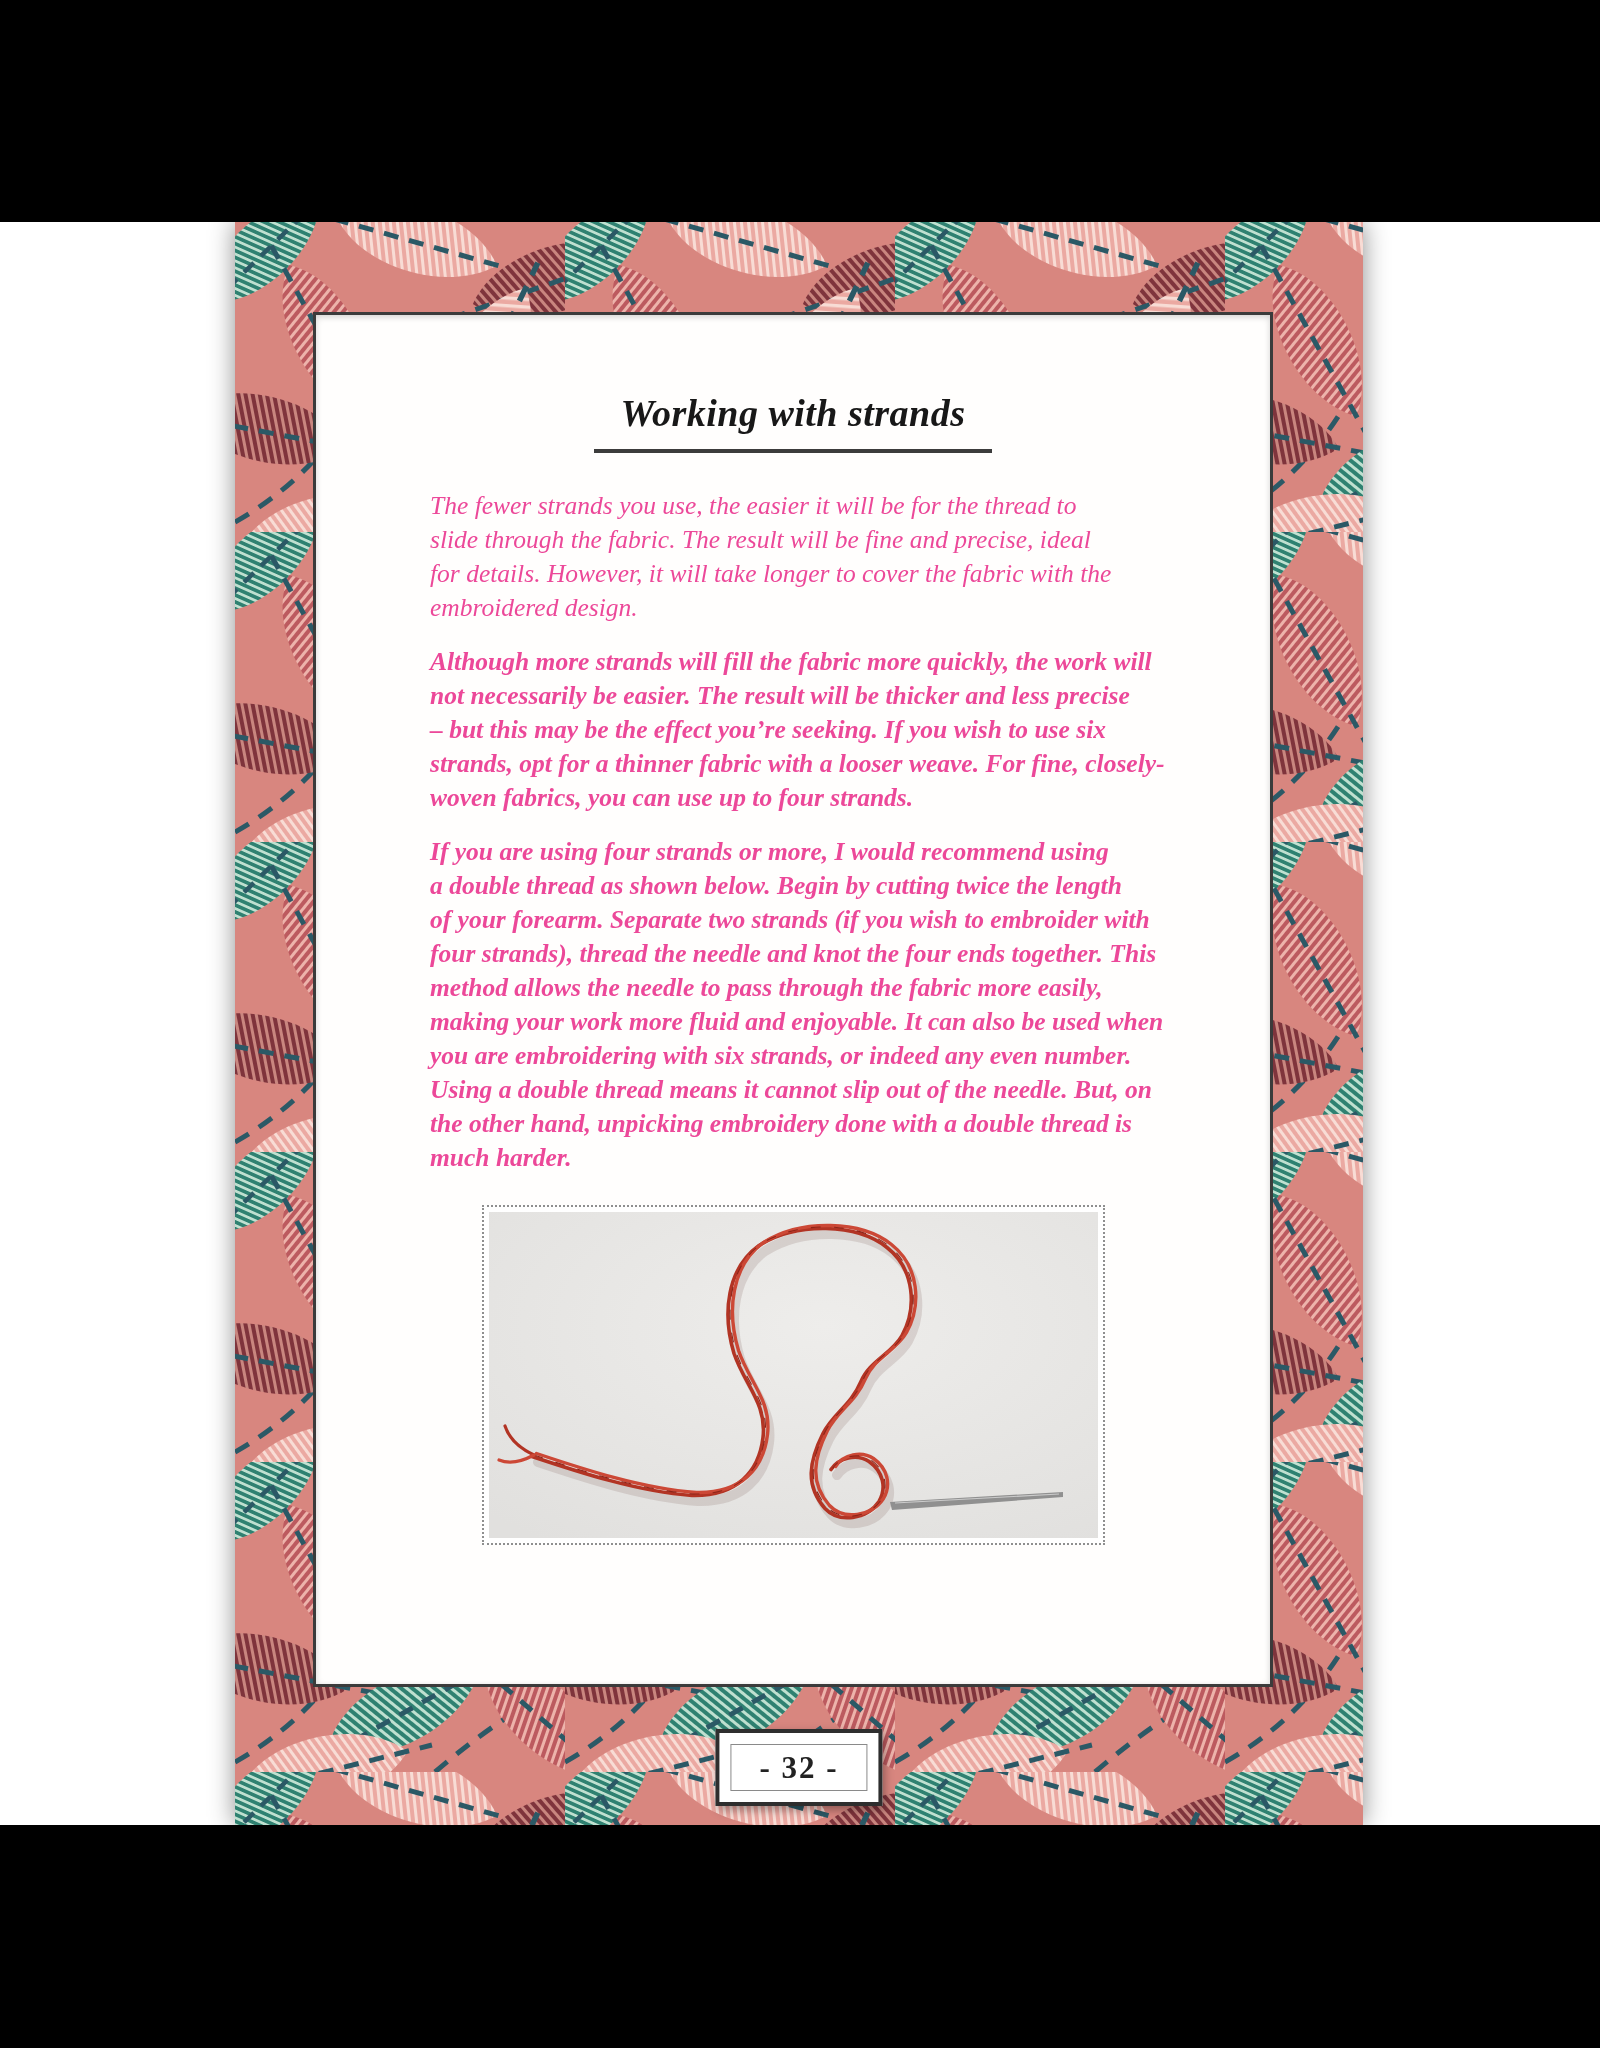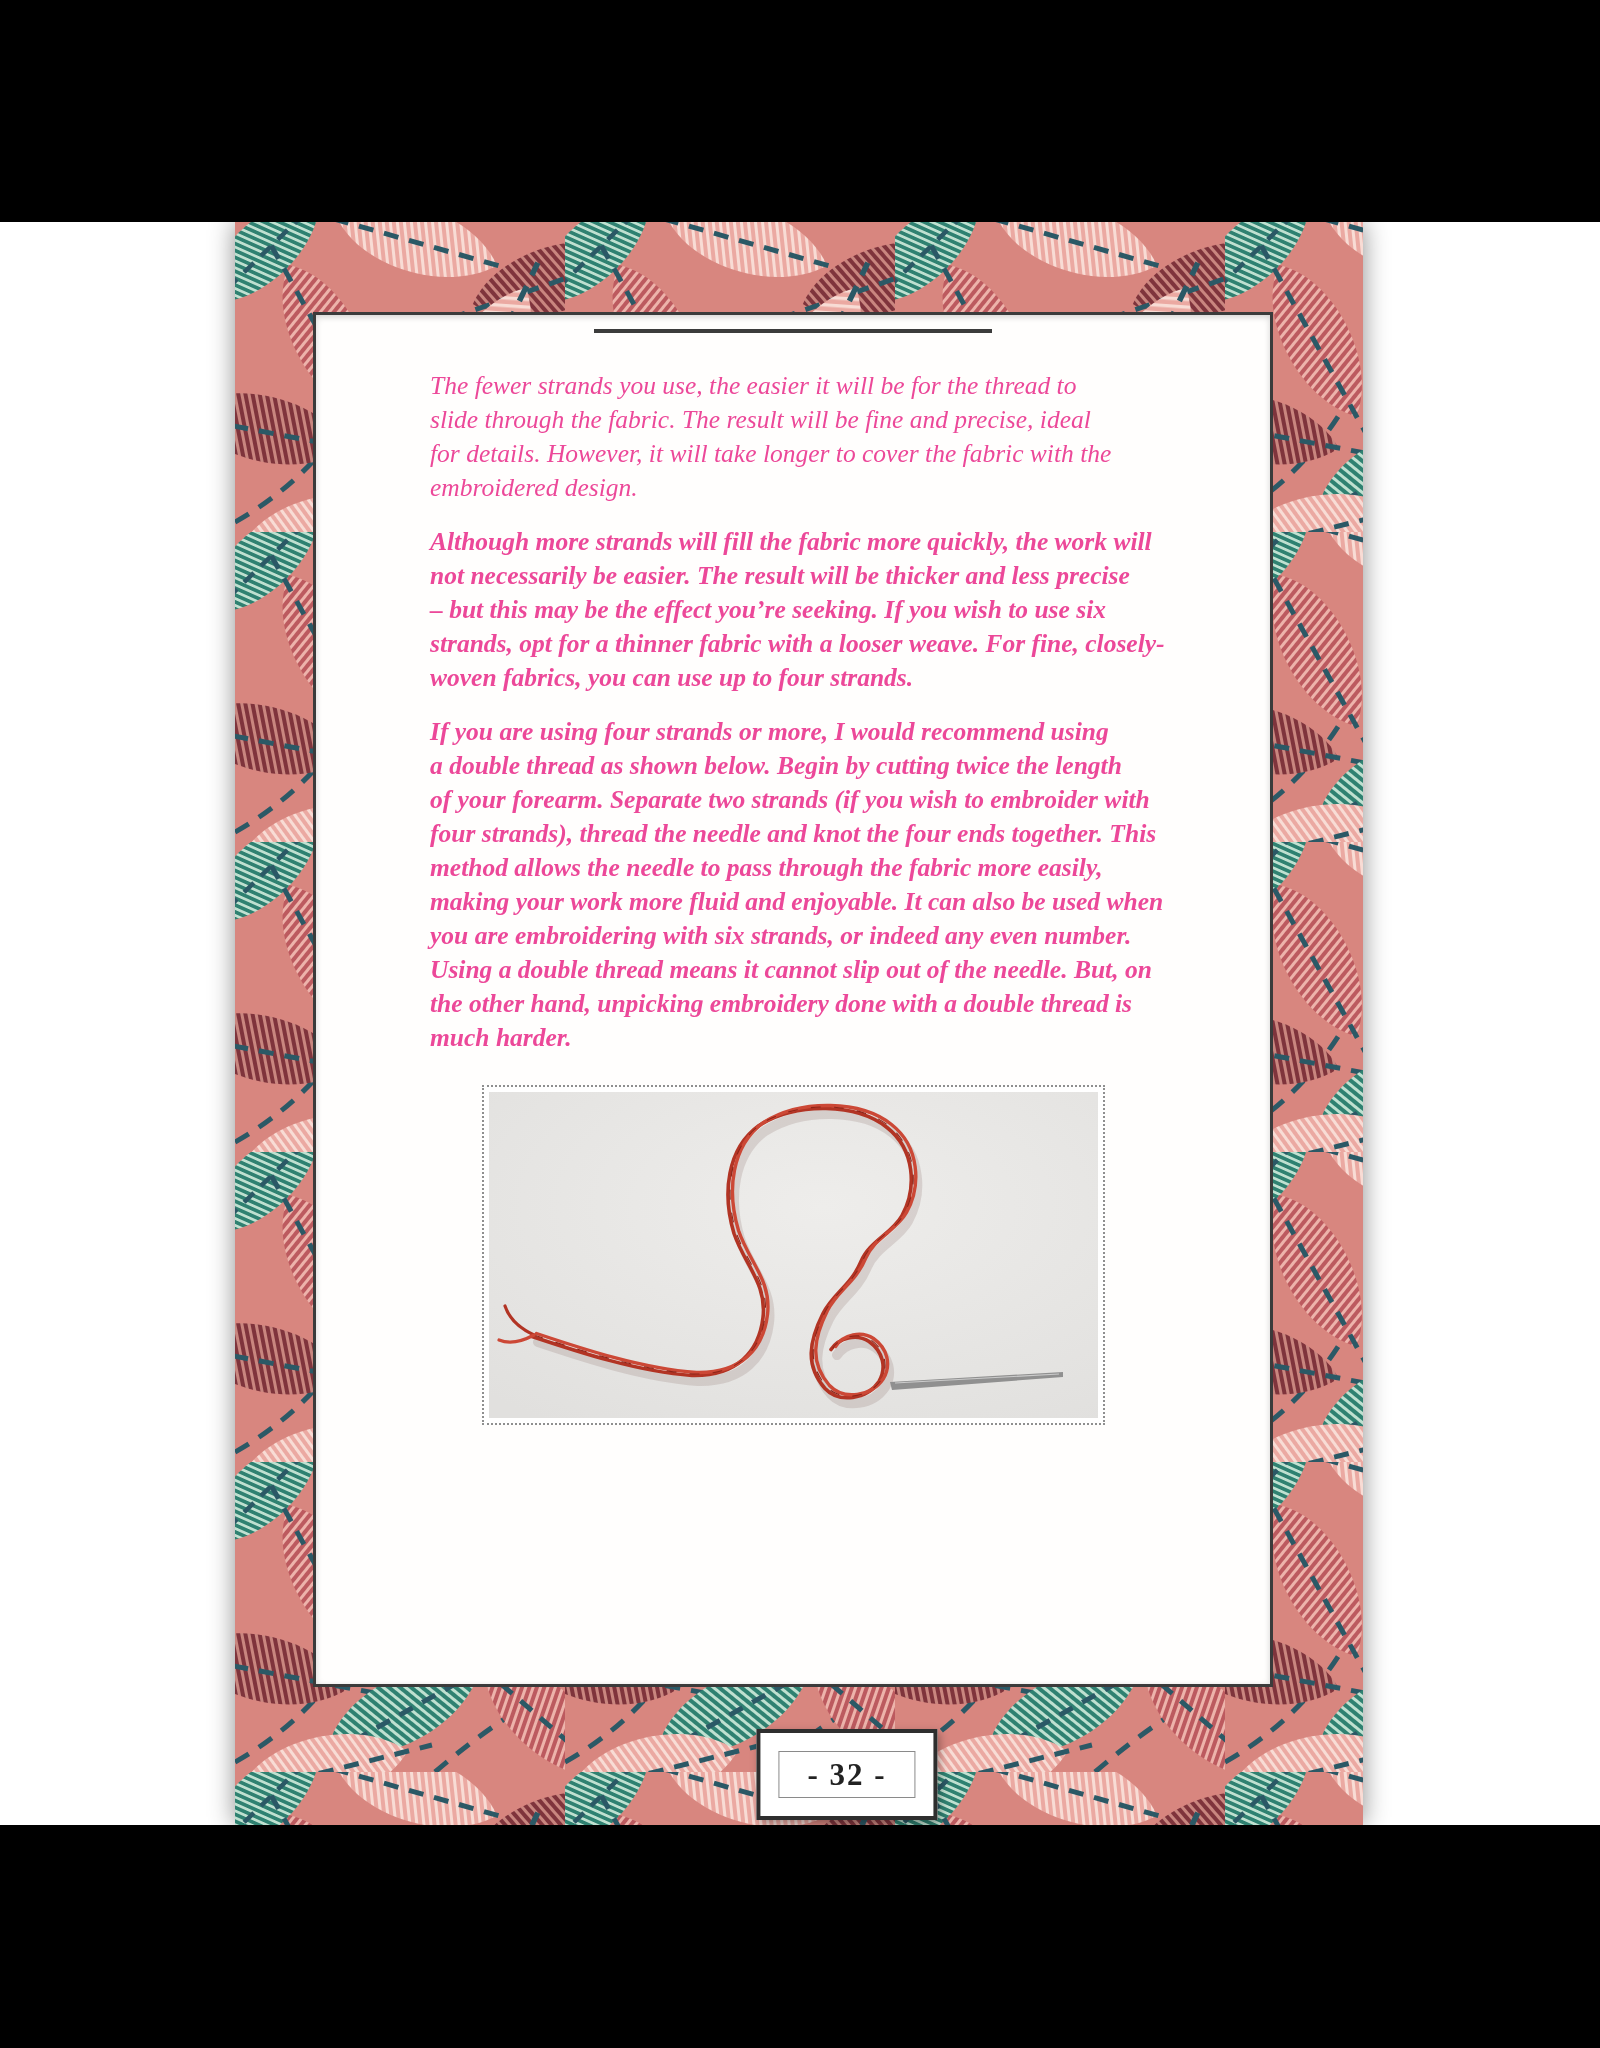--- a/index.html
+++ b/index.html
@@ -18,22 +18,22 @@
            font-size:38px;line-height:1.1;color:#181818;letter-spacing:.5px;}
   .rule{width:398px;height:4px;background:#3c3c3c;margin:14px auto 0;}
   .para{margin:0;padding:0 88px 0 114px;font-style:italic;font-size:25.5px;line-height:34px;
         color:#ec4899;white-space:pre-line;}
   .para.first{margin-top:36px;}
   .para + .para{margin-top:20px;font-weight:bold;}
   figure.photo{margin:30px auto 0;width:623px;box-sizing:border-box;border:2px dotted #8f8f8f;
                padding:5px;background:#fff;}
   figure.photo svg{display:block;}
   .pagenum{position:absolute;left:50%;top:1507px;transform:translateX(-50%);
-           border:4px solid #2e2e2e;background:#fff;padding:18px;
-           box-shadow:3px 4px 9px rgba(0,0,0,.35);margin-left:48px;}
+           border:4px solid #2e2e2e;background:#fff;padding:11px;
+           box-shadow:3px 4px 9px rgba(0,0,0,.35);}
   .pagenum-inner{border:1px solid #8a8a8a;padding:4px 28px;}
   .pagenum-inner span{font-size:31px;line-height:1.2;color:#222;font-weight:600;letter-spacing:2px;}
 </style>
 </head>
 <body>
 
 <div class="stage">
   <div class="bar top"></div>
 
   <div class="band">
@@ -96,20 +96,21 @@
             <g transform="translate(90,310) rotate(-10)">
               <path d="M-85,0 C-50,-45 45,-48 85,-6 C45,40 -50,42 -85,0 Z" fill="url(#hatchPink)"></path>
               <line x1="-110" y1="8" x2="110" y2="-8" stroke="#2b5966" stroke-width="5" stroke-dasharray="15 11"></line>
             </g>
           </pattern>
         </defs>
         <rect width="1128" height="1603" fill="url(#leafTile)"></rect>
       </svg>
 
       <div class="panel">
+        <h1 class="title">Working with strands</h1>
         <div class="rule"></div>
 
         <p class="para first">The fewer strands you use, the easier it will be for the thread to
 slide through the fabric. The result will be fine and precise, ideal
 for details. However, it will take longer to cover the fabric with the
 embroidered design.</p>
         <p class="para">Although more strands will fill the fabric more quickly, the work will
 not necessarily be easier. The result will be thicker and less precise
 – but this may be the effect you’re seeking. If you wish to use six
 strands, opt for a thinner fabric with a looser weave. For fine, closely-

